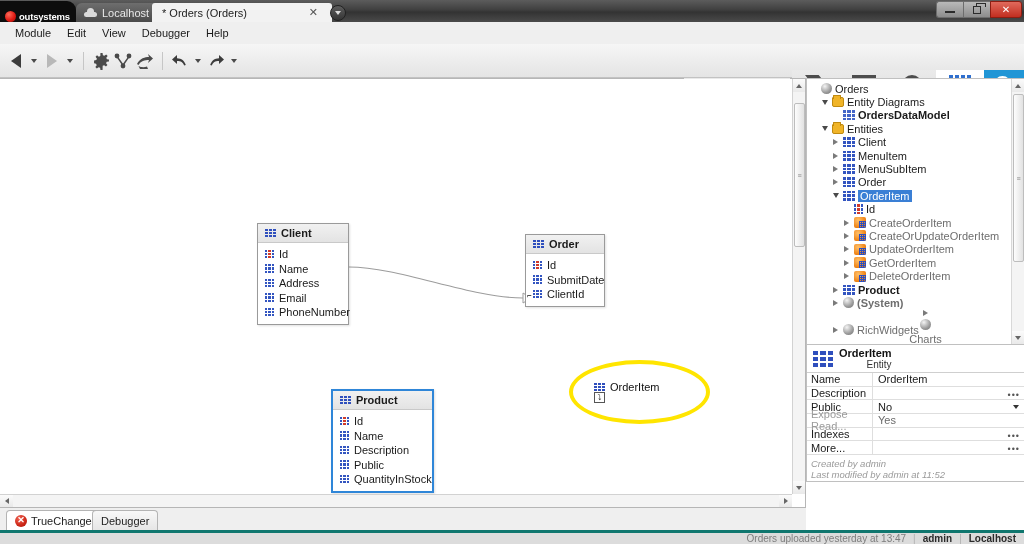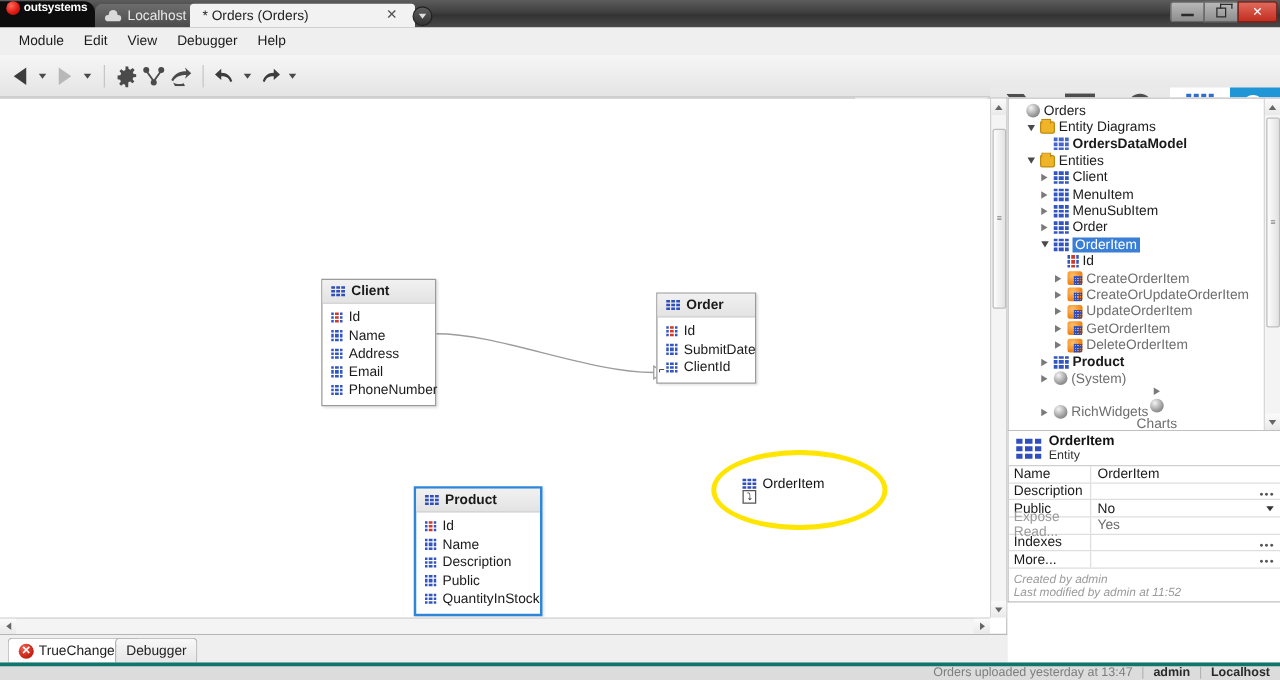--- a/index.html
+++ b/index.html
@@ -16,21 +16,21 @@
   
   .titlebar {
     position:absolute; left:0; top:0; width:1024px; height:22px;
     background: linear-gradient(to bottom,#5c5c5c 0%,#3f3f3f 45%,#333 55%,#4a4a4a 100%);
     overflow:hidden;
   }
   .logo-tab {
     position:absolute; left:0; top:1px; width:76px; height:21px;
     background:#0d0d0d;
     border-top-right-radius:9px;
-    display:flex; align-items:flex-start; padding-left:5px; gap:3px;
+    display:flex; align-items:flex-end; padding-left:5px; gap:3px;
   }
   .logo-dot {
     width:11px; height:11px; border-radius:50%;
     background: radial-gradient(circle at 35% 32%, #ff6a5a 0%, #e01b14 55%, #9d0d08 100%);
     flex:0 0 auto;
   }
   .logo-text { color:#fff; font-size:9.5px; font-weight:bold; letter-spacing:-0.2px; }
 
   .env-tab {
     position:absolute; left:76px; top:3px; height:19px; padding:0 12px 0 8px;
@@ -241,21 +241,21 @@
   .ic-action:after{content:"";position:absolute;right:0;bottom:0;width:7px;height:7px;background:
      repeating-linear-gradient(0deg,#2f4fbd 0 1px,transparent 1px 2px),
      repeating-linear-gradient(90deg,#2f4fbd 0 1px,transparent 1px 2px);}
 
   
   .props { position:absolute; left:0; top:267px; width:218px; height:137px; background:#fff; border:1px solid #c0c0c0; border-right:none; border-top:none;}
   .props-hdr { height:28px; display:flex; align-items:center; gap:6px; padding:0 6px; background:#fff; border-bottom:1px solid #cfcfcf;}
   .ic-prop { width:20px;height:16px;display:grid;grid-template-columns:repeat(3,1fr);grid-template-rows:repeat(3,1fr);gap:2px;flex:0 0 auto;}
   .ic-prop span{background:#2f4fbd;}
   .props-hdr .ttl{font-size:11px;font-weight:bold;color:#111;line-height:12px;}
-  .props-hdr .sub{font-size:10px;color:#333;line-height:11px;}
+  .props-hdr .sub{font-size:10px;color:#333;line-height:11px;text-align:right;}
   .prow { display:flex; height:13.7px; border-bottom:1px solid #dedede; font-size:11px; align-items:center;}
   .pkey { width:66px; padding-left:4px; color:#1a1a1a; border-right:1px solid #dedede; height:100%; display:flex; align-items:center;}
   .pkey.dim { color:#9a9a9a; }
   .pval { flex:1; padding-left:5px; position:relative; color:#1a1a1a; height:100%; display:flex;align-items:center;}
   .pval.dim { color:#6a6a6a; }
   .ellip { position:absolute; right:4px; top:3px; color:#555; font-size:9px; letter-spacing:1px;}
   .pcaret { position:absolute; right:5px; top:5px; width:0;height:0;border-left:3px solid transparent;border-right:3px solid transparent;border-top:4px solid #333;}
   .pmeta { padding:3px 4px 0 4px; font-size:9.5px; color:#9a9a9a; font-style:italic; line-height:11px;}
 
   
@@ -893,21 +893,21 @@
               <span></span>
               <span></span>
               <span></span>
               <span></span>
               <span></span>
               <span></span>
               <span></span>
             </span>
             <span class="tlabel">Product</span>
           </div>
-          <div class="tnode dim" style="padding-left: 22px;">
+          <div class="tnode dim" style="padding-left: 22px; font-weight: bold;">
             <span class="twist">
               <i class="cl"></i>
             </span>
             <span class="ic-sphere"></span>
             <span class="tlabel">(System)</span>
           </div>
           <div class="tnode dim" style="padding-left: 22px; flex-direction: column;">
             <span class="twist">
               <i class="cl"></i>
             </span>

